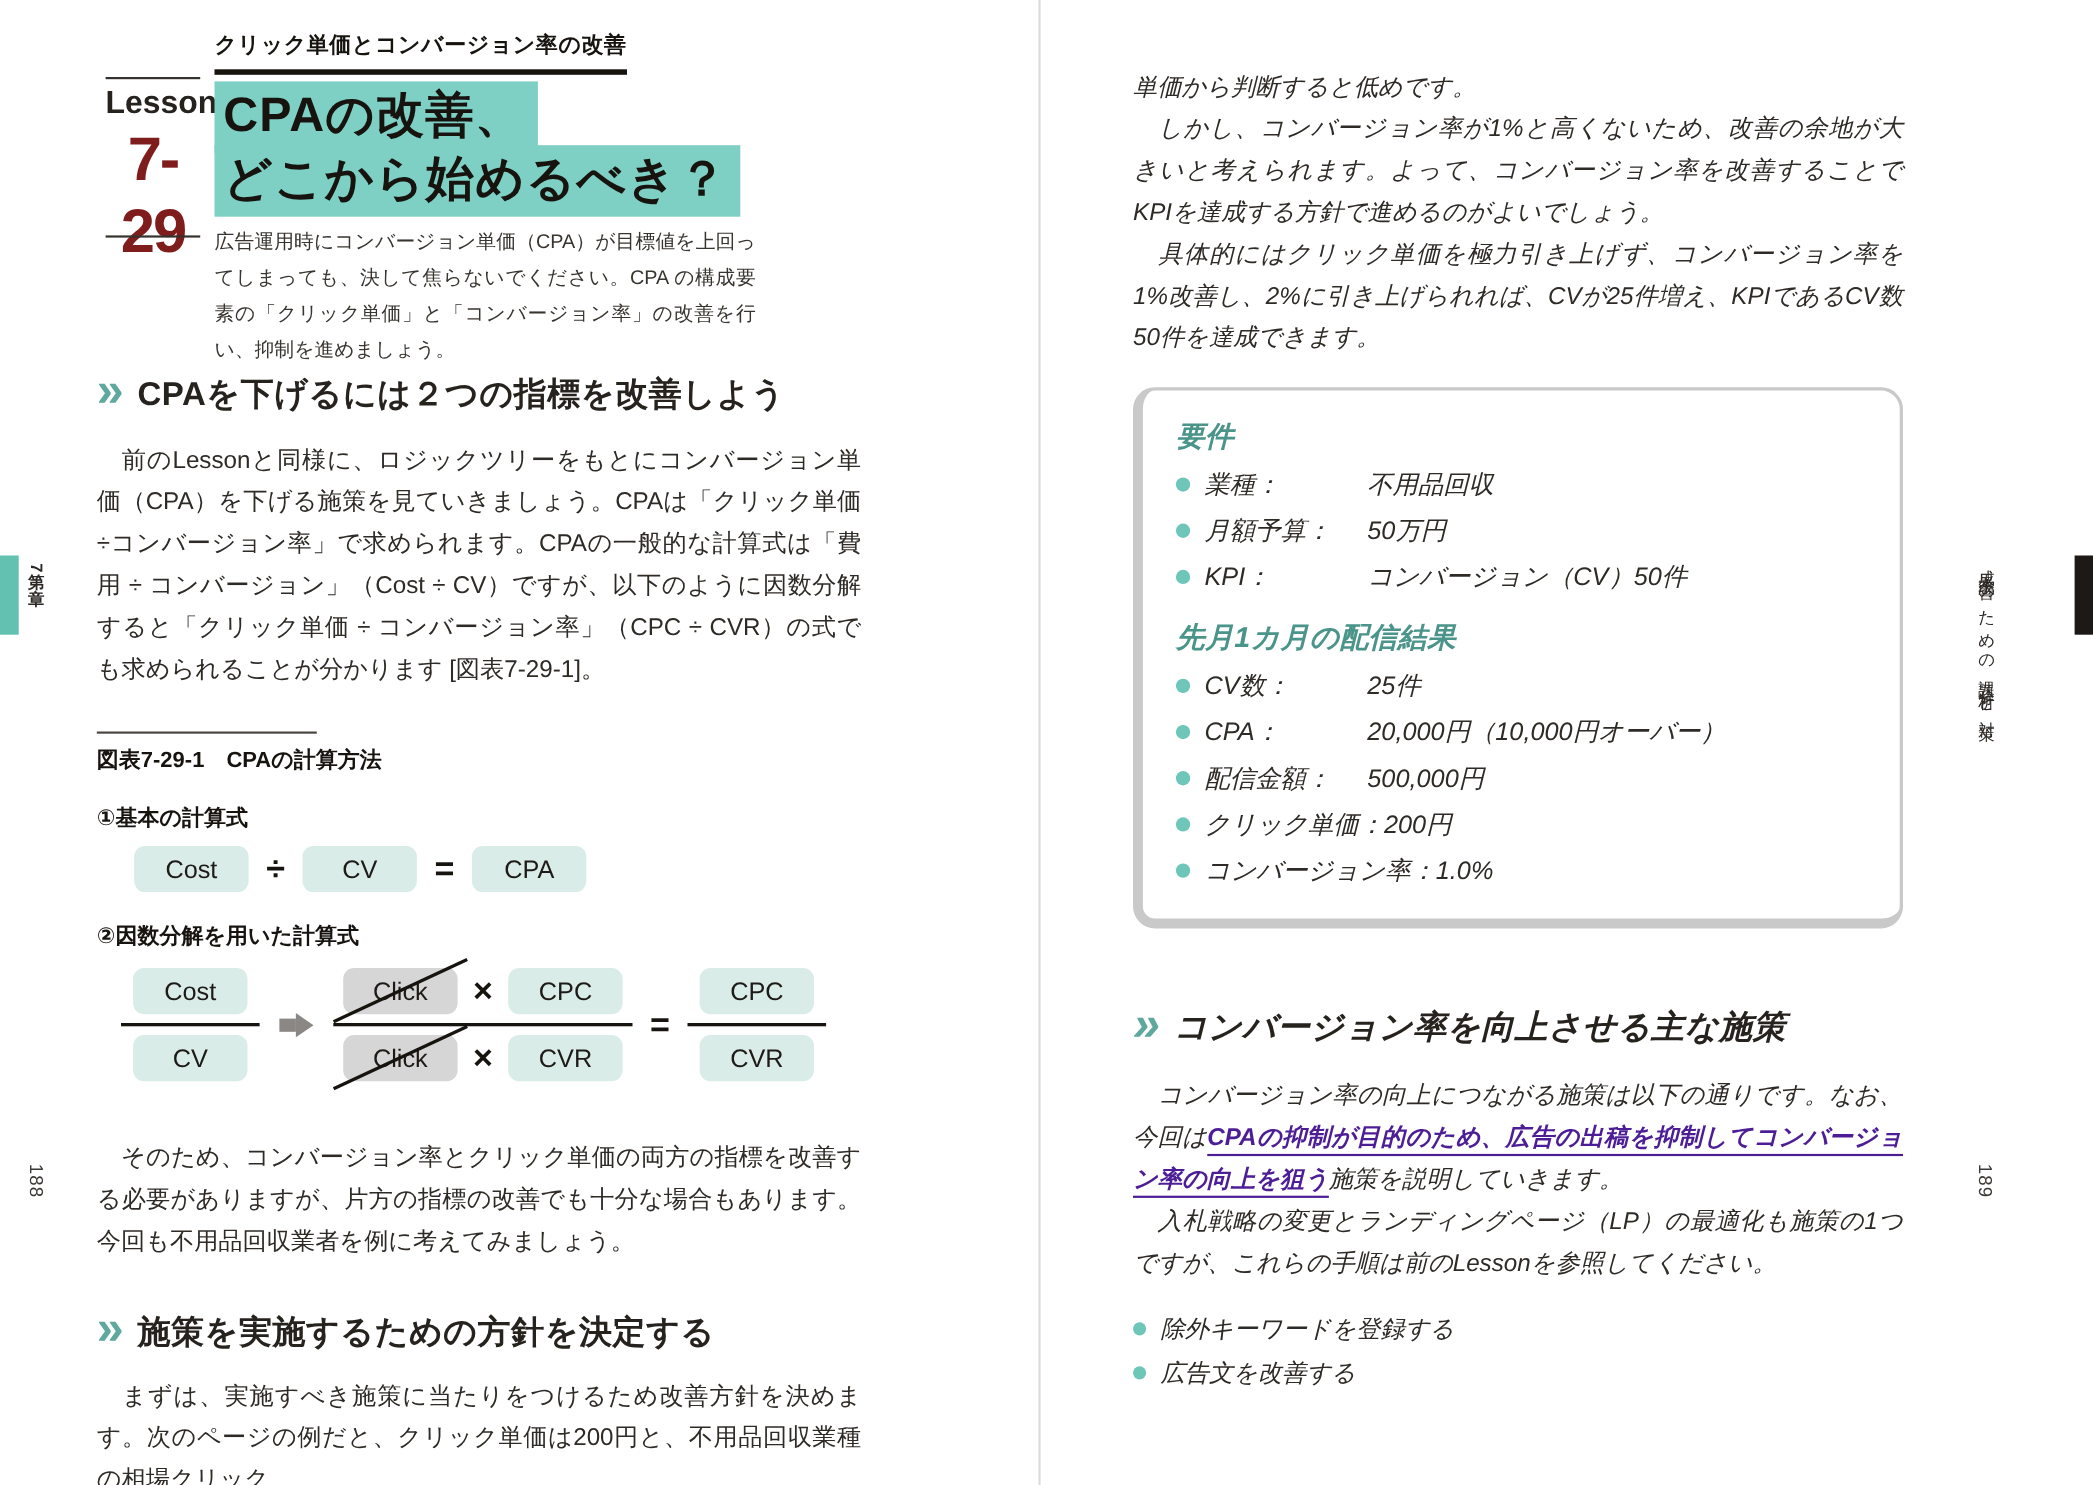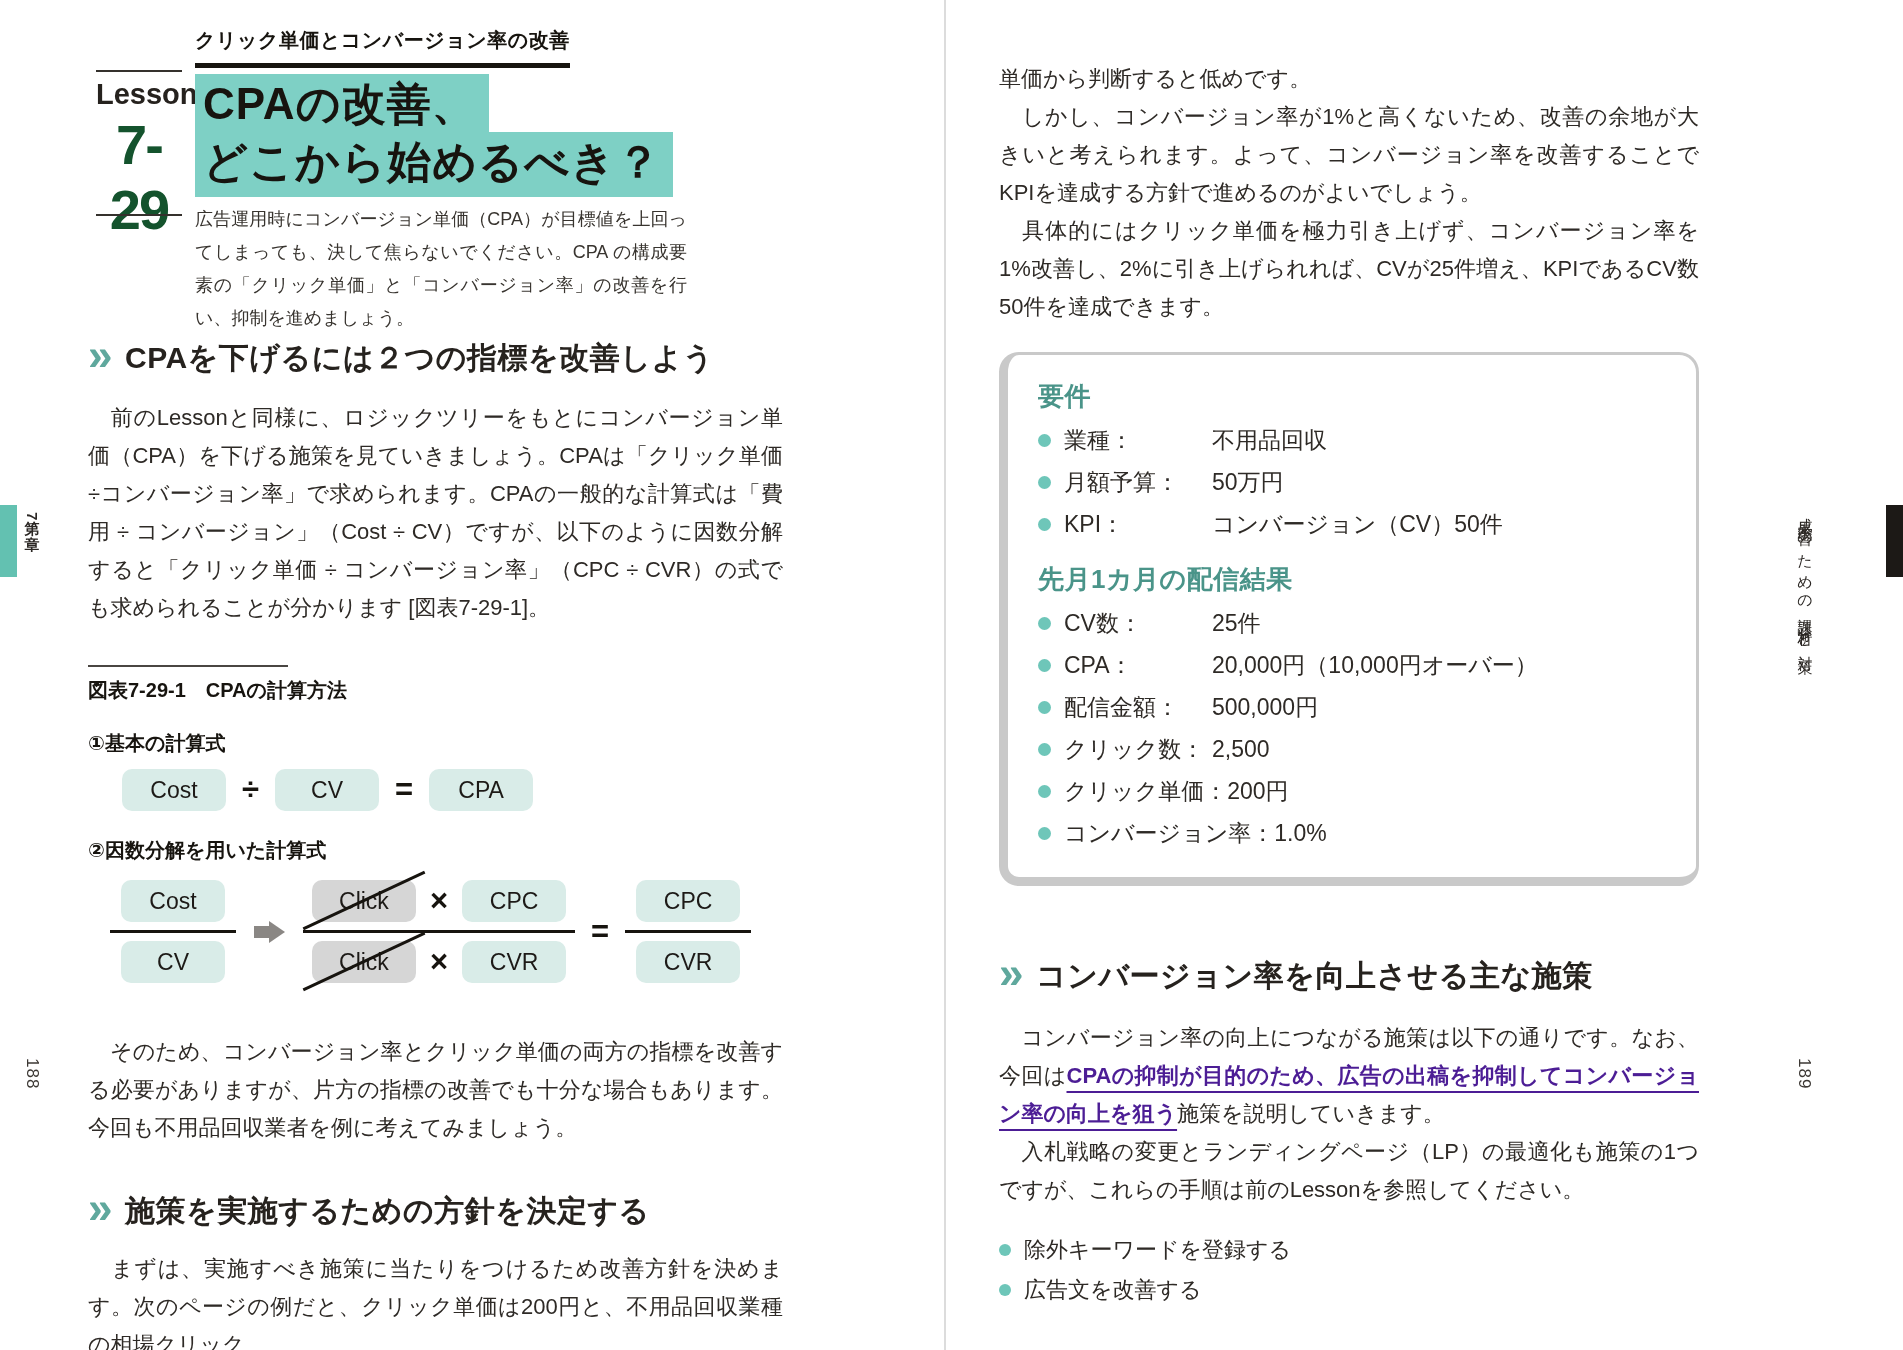--- a/index.html
+++ b/index.html
@@ -12,29 +12,29 @@
   
   .tab-left{position:absolute;left:0;top:505px;width:17px;height:72px;background:#63c1b1;}
   .chap-vert{position:absolute;left:22px;top:509px;writing-mode:vertical-rl;font-size:15px;font-weight:bold;letter-spacing:3px;color:#2b2724;}
   .tab-right{position:absolute;left:1886px;top:505px;width:17px;height:72px;background:#1c1916;}
   .side-vert{position:absolute;left:1795px;top:506px;writing-mode:vertical-rl;font-size:15px;letter-spacing:4px;color:#2b2724;}
   .pn{position:absolute;writing-mode:vertical-rl;text-orientation:sideways;font-size:17px;color:#3c3834;letter-spacing:1px;}
   .pn-left{left:22px;top:1058px;}
   .pn-right{left:1794px;top:1058px;}
 
   .page-left{position:absolute;left:88px;top:0;width:695px;}
-  .page-right{position:absolute;left:999px;top:0;width:700px;}
+  .page-right{position:absolute;left:1030px;top:0;width:700px;font-style:italic;}
 
   
   .lesson-header{position:relative;height:300px;}
   .rule{position:absolute;left:8px;width:86px;height:2px;background:#35312d;}
   .rule-top{top:70px;}
   .rule-bottom{top:214px;}
   .lesson-word{position:absolute;left:8px;top:78px;width:86px;text-align:center;font-size:29px;font-weight:bold;color:#26221e;}
-  .lesson-num{position:absolute;left:0px;top:112px;width:102px;text-align:center;font-size:56px;font-weight:bold;letter-spacing:-2px;color:#14532d;}
+  .lesson-num{position:absolute;left:0px;top:112px;width:102px;text-align:center;font-size:56px;font-weight:bold;letter-spacing:-2px;color:#7f1d1d;}
   .overline{position:absolute;left:107px;top:27px;font-size:20px;font-weight:bold;color:#17140f;padding-bottom:9px;border-bottom:5px solid #17140f;letter-spacing:0.5px;}
   .title-l1{position:absolute;left:107px;top:74px;}
   .title-l2{position:absolute;left:107px;top:132px;}
   .hl{display:inline-block;background:#7ed0c5;color:#17140f;font-size:44px;font-weight:bold;letter-spacing:1px;padding:1px 12px 5px 8px;white-space:nowrap;}
   .lead{position:absolute;left:107px;top:203px;width:492px;font-size:18px;line-height:33px;text-align:justify;color:#38342f;margin:0;}
 
   
   .sec-heading{display:flex;align-items:center;gap:12px;font-size:30px;font-weight:bold;color:#26221e;letter-spacing:0.5px;}
   .chev{color:#5fa89d;font-size:44px;font-weight:bold;line-height:1;margin-top:-8px;}
 
@@ -204,25 +204,20 @@
         <span class="box-label">CPA：</span>
         <span>20,000円（10,000円オーバー）</span>
       </div>
       <div class="box-row">
         <span class="dot"></span>
         <span class="box-label">配信金額：</span>
         <span>500,000円</span>
       </div>
       <div class="box-row">
         <span class="dot"></span>
-        <span class="box-label">クリック数：</span>
-        <span>2,500</span>
-      </div>
-      <div class="box-row">
-        <span class="dot"></span>
         <span class="box-label">クリック単価：</span>
         <span>200円</span>
       </div>
       <div class="box-row">
         <span class="dot"></span>
         <span>コンバージョン率：</span>
         <span>1.0%</span>
       </div>
     </div>
 

